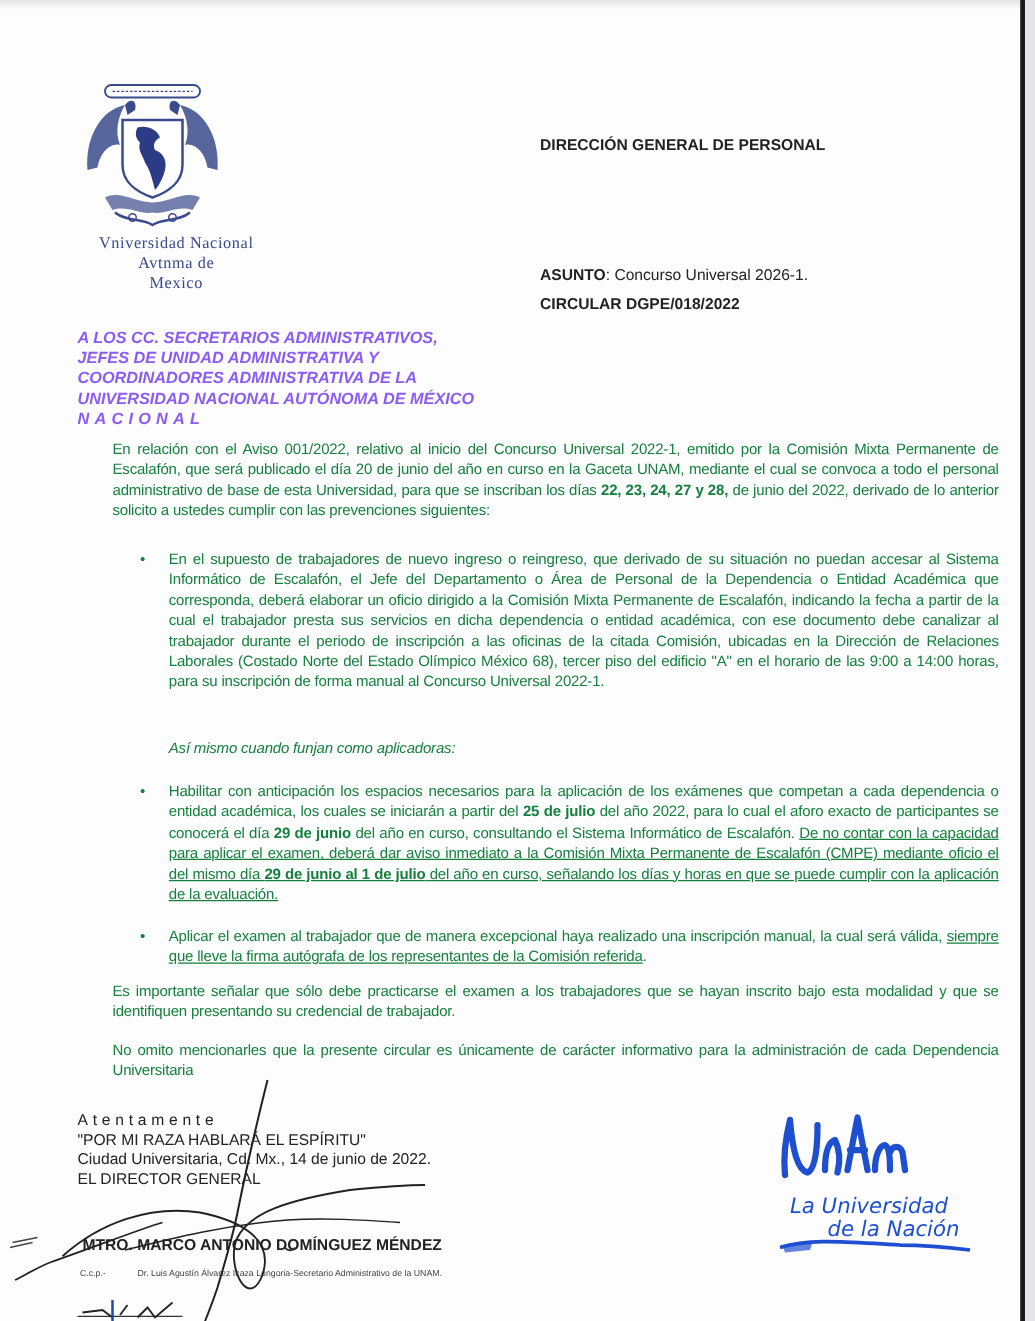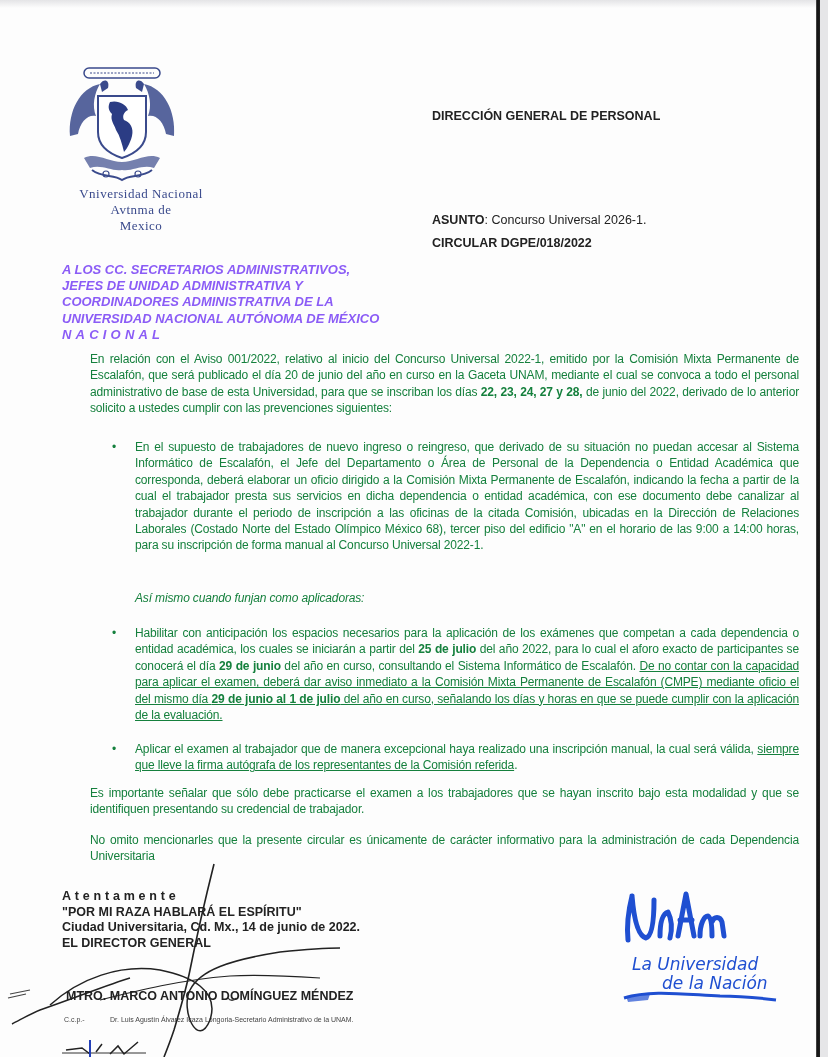--- a/index.html
+++ b/index.html
@@ -60,21 +60,21 @@
     .bullet-list.b1 { top: 439px; }
     .bullet-list.b2 { top: 625px; }
     .bullet-list.b3 { top: 741px; }
     .bullet-item { position: relative; padding-left: 23px; }
     .bullet-dot { position: absolute; left: 0; top: 0; font-size: 12px; }
     .para.p-asi { left: 107px; top: 590px; width: 600px; font-style: italic; }
     .para.p-imp { left: 62px; top: 785px; width: 709px; }
     .para.p-omit { left: 62px; top: 832px; width: 709px; }
     .u { text-decoration: underline; }
 
-    .sign-block { position: absolute; left: 62px; top: 889px; font-weight: bold; font-size: 12.5px; line-height: 15.5px; color: #222; }
+    .sign-block { position: absolute; left: 62px; top: 889px; font-weight: normal; font-size: 12.5px; line-height: 15.5px; color: #222; }
     .sign-block .atent { letter-spacing: 3.8px; }
     .signer { position: absolute; left: 66px; top: 989px; font-weight: bold; font-size: 12.5px; color: #222; }
     .ccp-label { position: absolute; left: 64px; top: 1016px; font-size: 7px; color: #444; }
     .ccp-text { position: absolute; left: 110px; top: 1016px; font-size: 7px; color: #444; }
 
     .signature { position: absolute; left: 0; top: 860px; width: 420px; height: 197px; }
     .initials { position: absolute; left: 60px; top: 1040px; width: 90px; height: 17px; }
 
     .unam-brand { position: absolute; left: 620px; top: 890px; width: 160px; height: 115px; }
   </style>

